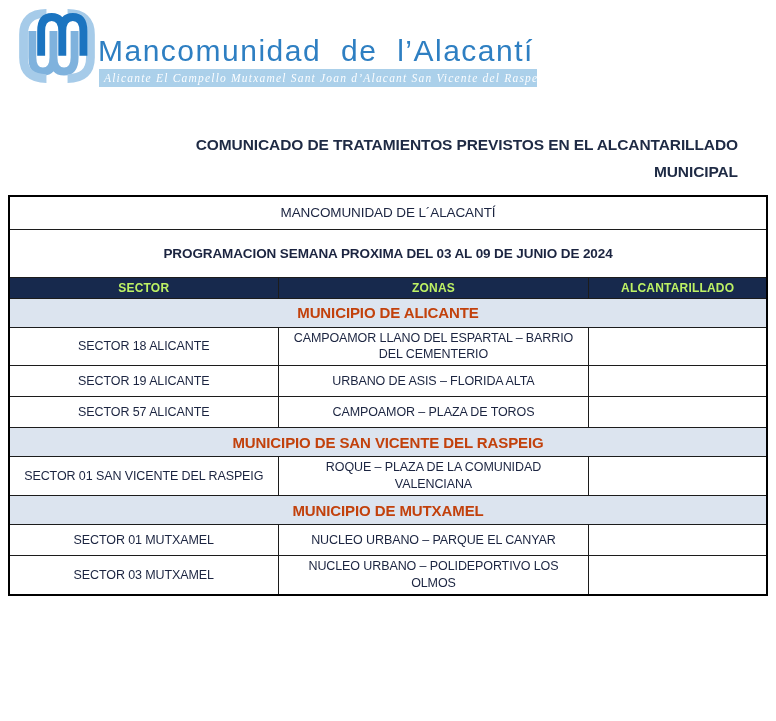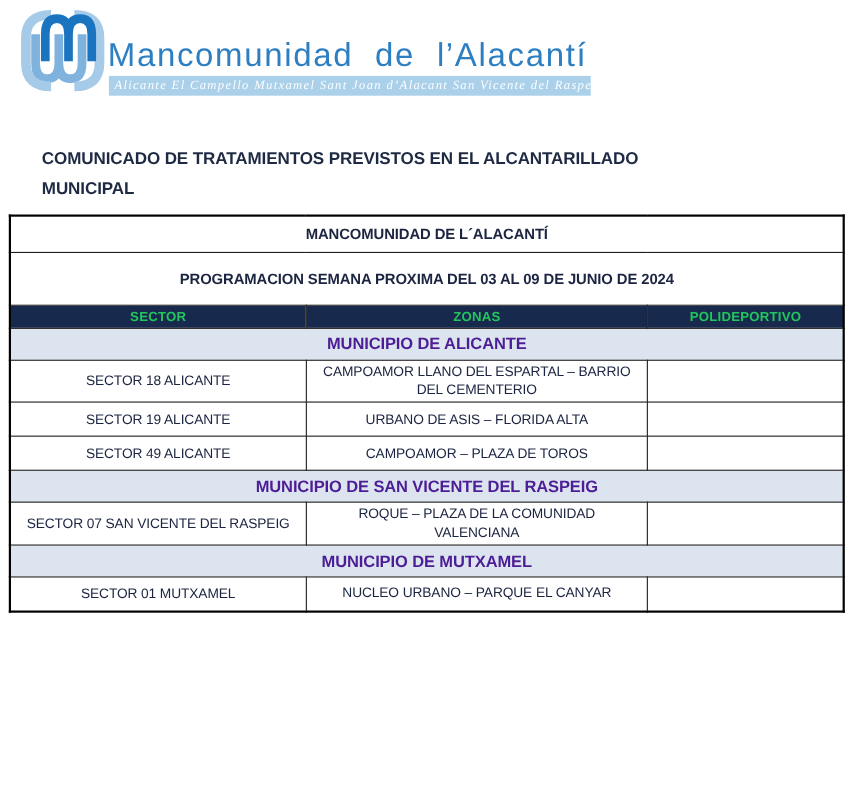--- a/index.html
+++ b/index.html
@@ -30,21 +30,21 @@
     font-family: "Liberation Serif", serif;
     font-style: italic; font-size: 11.5px; line-height: 18px;
     color: #fbfdff; letter-spacing: 1.2px;
     padding-left: 5px;
   }
 
   
   .doc-title {
     margin: 37px auto 0;
     width: 700px;
-    text-align: left;
+    text-align: right;
     font-size: 15.5px; font-weight: 700;
     line-height: 1.72;
     letter-spacing: -0.1px;
     color: #1e2a44;
     white-space: pre-line;
   }
 
   
   table.sched {
     position: absolute; left: 8px; top: 195px;
@@ -55,35 +55,35 @@
     font-size: 12.5px;
     letter-spacing: -0.1px;
     color: var(--text-navy, #1b2440);
   }
   table.sched td, table.sched th {
     border: 1px solid #1c1c1c;
     text-align: center; vertical-align: middle;
     padding: 2px 6px;
     overflow: hidden;
   }
-  tr.t1 td { height: 33px; font-size: 13.5px; font-weight: 700; margin-top: 12px; }
+  tr.t1 td { height: 33px; font-size: 13.5px; font-weight: 400; margin-top: 12px; }
   tr.t2 td { height: 48px; font-size: 13.5px; font-weight: 700; }
   tr.colhead th {
     height: 21px;
     background: var(--navy, #17294d);
-    color: #22c55e;
+    color: #bef264;
     font-size: 12px; font-weight: 700;
     letter-spacing: 0.2px;
     padding: 1px 4px;
   }
   tr.band td {
     height: 29px;
     background: var(--band-blue, #dce4ef);
     font-size: 15px; font-weight: 700;
-    color: #4c1d95;
+    color: #c2410c;
   }
   tr.row td { height: 31px; }
   tr.row.dbl td { height: 37px; }
   td.zonas { white-space: pre-line; line-height: 1.35; }
 </style>
 </head>
 <body>
 
 <div class="page">
 
@@ -113,54 +113,60 @@
     <tbody id="sched-body">
         <tr class="t1">
           <td colspan="3">MANCOMUNIDAD DE L´ALACANTÍ</td>
         </tr>
         <tr class="t2">
           <td colspan="3">PROGRAMACION SEMANA PROXIMA DEL 03 AL 09 DE JUNIO DE 2024</td>
         </tr>
         <tr class="colhead">
           <th>SECTOR</th>
           <th>ZONAS</th>
-          <th>POLIDEPORTIVO</th>
+          <th>ALCANTARILLADO</th>
         </tr>
         <tr class="band">
           <td colspan="3">MUNICIPIO DE ALICANTE</td>
         </tr>
         <tr class="row dbl">
           <td>SECTOR 18 ALICANTE</td>
           <td class="zonas">CAMPOAMOR LLANO DEL ESPARTAL – BARRIO
 DEL CEMENTERIO</td>
           <td></td>
         </tr>
         <tr class="row">
           <td>SECTOR 19 ALICANTE</td>
           <td class="zonas">URBANO DE ASIS – FLORIDA ALTA</td>
           <td></td>
         </tr>
         <tr class="row">
-          <td>SECTOR 49 ALICANTE</td>
+          <td>SECTOR 57 ALICANTE</td>
           <td class="zonas">CAMPOAMOR – PLAZA DE TOROS</td>
           <td></td>
         </tr>
         <tr class="band">
           <td colspan="3">MUNICIPIO DE SAN VICENTE DEL RASPEIG</td>
         </tr>
         <tr class="row dbl">
-          <td>SECTOR 07 SAN VICENTE DEL RASPEIG</td>
+          <td>SECTOR 01 SAN VICENTE DEL RASPEIG</td>
           <td class="zonas">ROQUE – PLAZA DE LA COMUNIDAD
 VALENCIANA</td>
           <td></td>
         </tr>
         <tr class="band">
           <td colspan="3">MUNICIPIO DE MUTXAMEL</td>
         </tr>
         <tr class="row">
           <td>SECTOR 01 MUTXAMEL</td>
           <td class="zonas">NUCLEO URBANO – PARQUE EL CANYAR</td>
           <td></td>
         </tr>
+        <tr class="row dbl">
+          <td>SECTOR 03 MUTXAMEL</td>
+          <td class="zonas">NUCLEO URBANO – POLIDEPORTIVO LOS
+OLMOS</td>
+          <td></td>
+        </tr>
       </tbody>
   </table>
 
 </div>
 
 </body></html>

